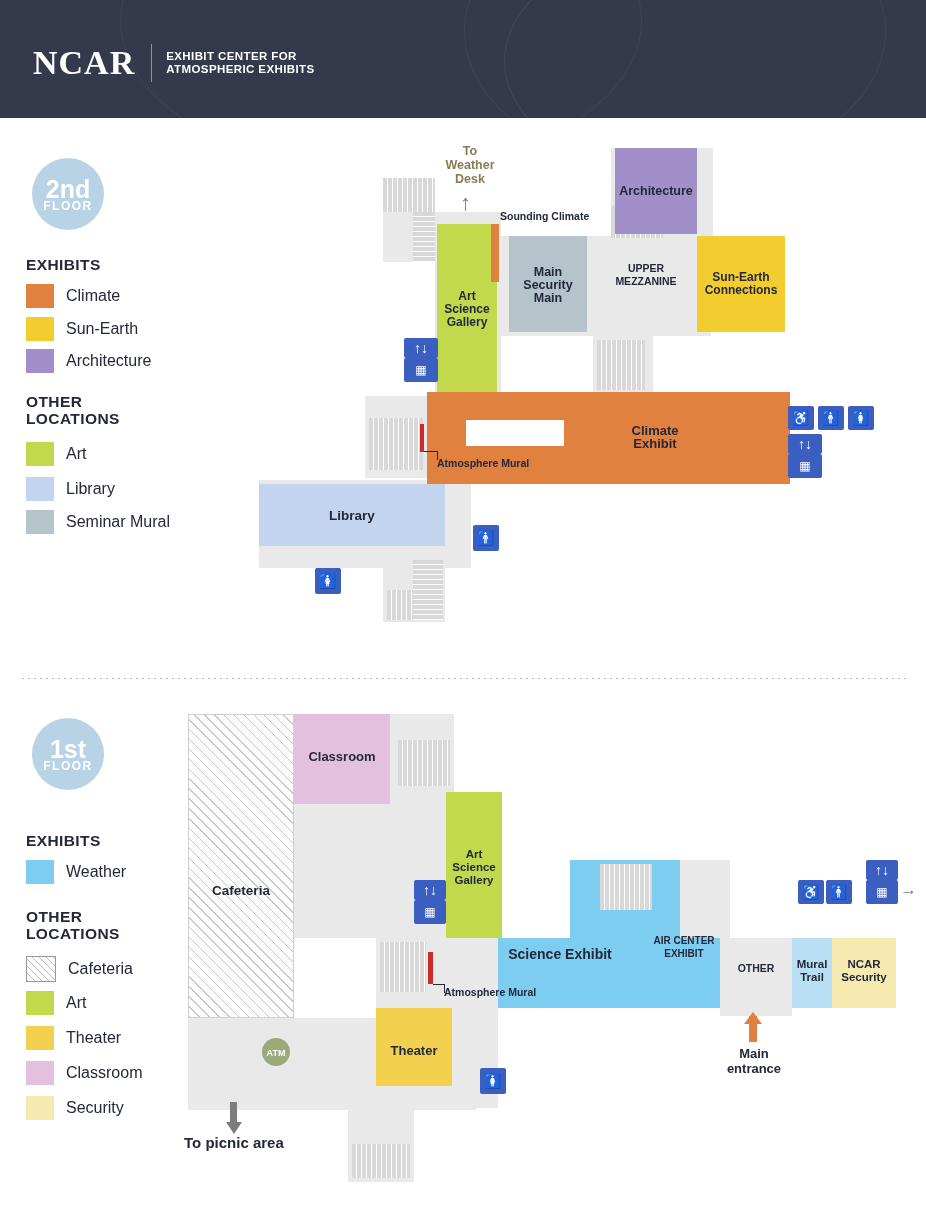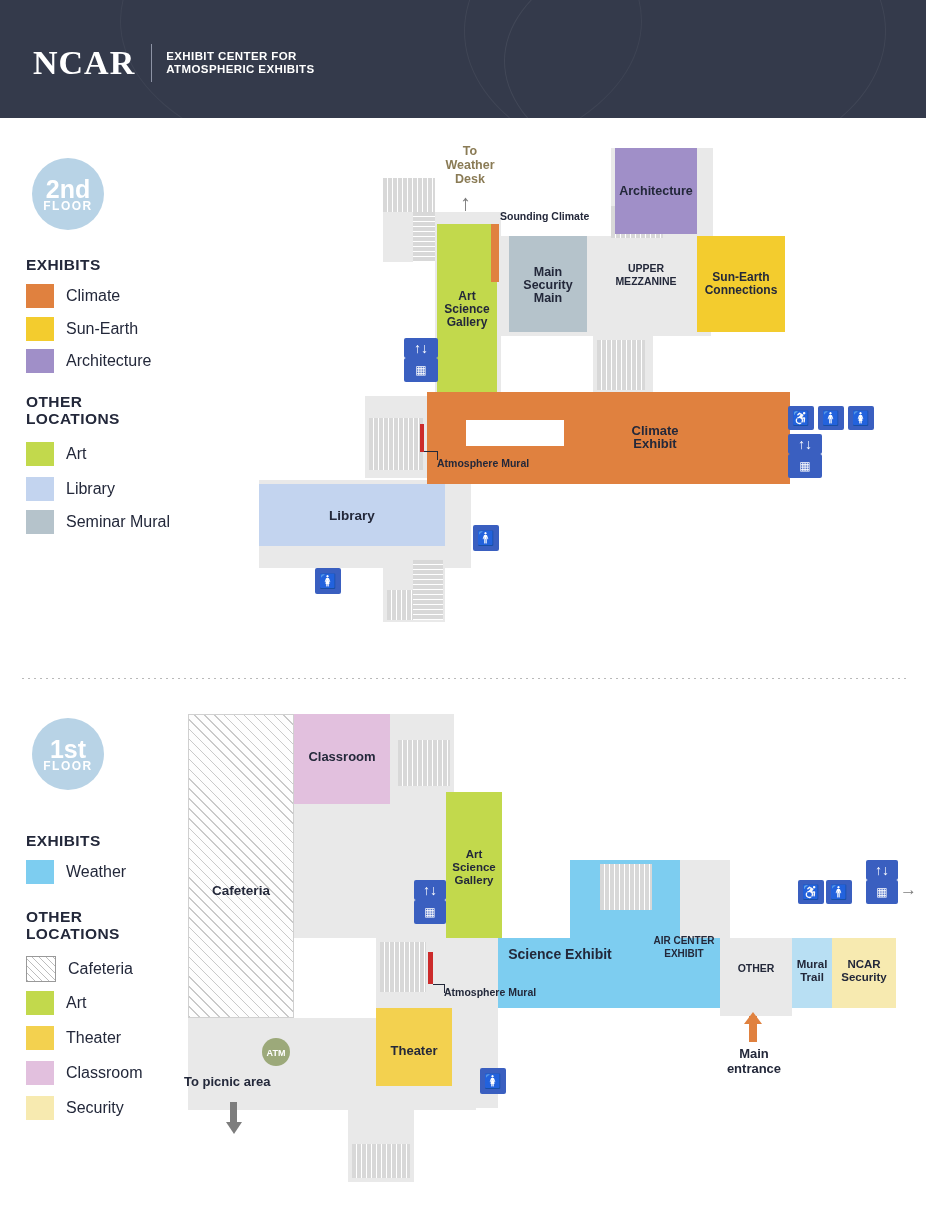--- a/index.html
+++ b/index.html
@@ -361,19 +361,19 @@
 
 <div class="shape" style="left:749px;top:1016px;width:8px;height:26px;background:#e0813f;"></div>
 <div class="shape" style="left:744px;top:1012px;width:0;height:0;border-left:9px solid transparent;border-right:9px solid transparent;border-bottom:12px solid #e0813f;"></div>
 <div class="note" style="left:712px;top:1046px;width:84px;text-align:center;font-size:13px;line-height:15px;">
   <div>Main</div>
     <div>entrance</div>
 </div>
 
 <div class="shape" style="left:230px;top:1102px;width:7px;height:22px;background:#7d7d7d;"></div>
 <div class="shape" style="left:226px;top:1122px;width:0;height:0;border-left:8px solid transparent;border-right:8px solid transparent;border-top:12px solid #7d7d7d;"></div>
-<div class="note" style="left:184px;top:1074px;font-size:13px;">To picnic area</div>
+<div class="note" style="left:184px;top:1134px;font-size:15px;">To picnic area</div>
 
 <div class="icon-box" style="left:798px;top:880px;width:26px;height:24px;">♿</div>
 <div class="icon-box" style="left:826px;top:880px;width:26px;height:24px;">🚹</div>
 <div class="icon-box" style="left:866px;top:860px;width:32px;height:20px;">↑↓</div>
 <div class="icon-box" style="left:866px;top:880px;width:32px;height:24px;font-size:12px;">▦</div>
 <div class="note" style="left:900px;top:880px;font-size:17px;color:#7d7d7d;">→</div>
 
 </body></html>

